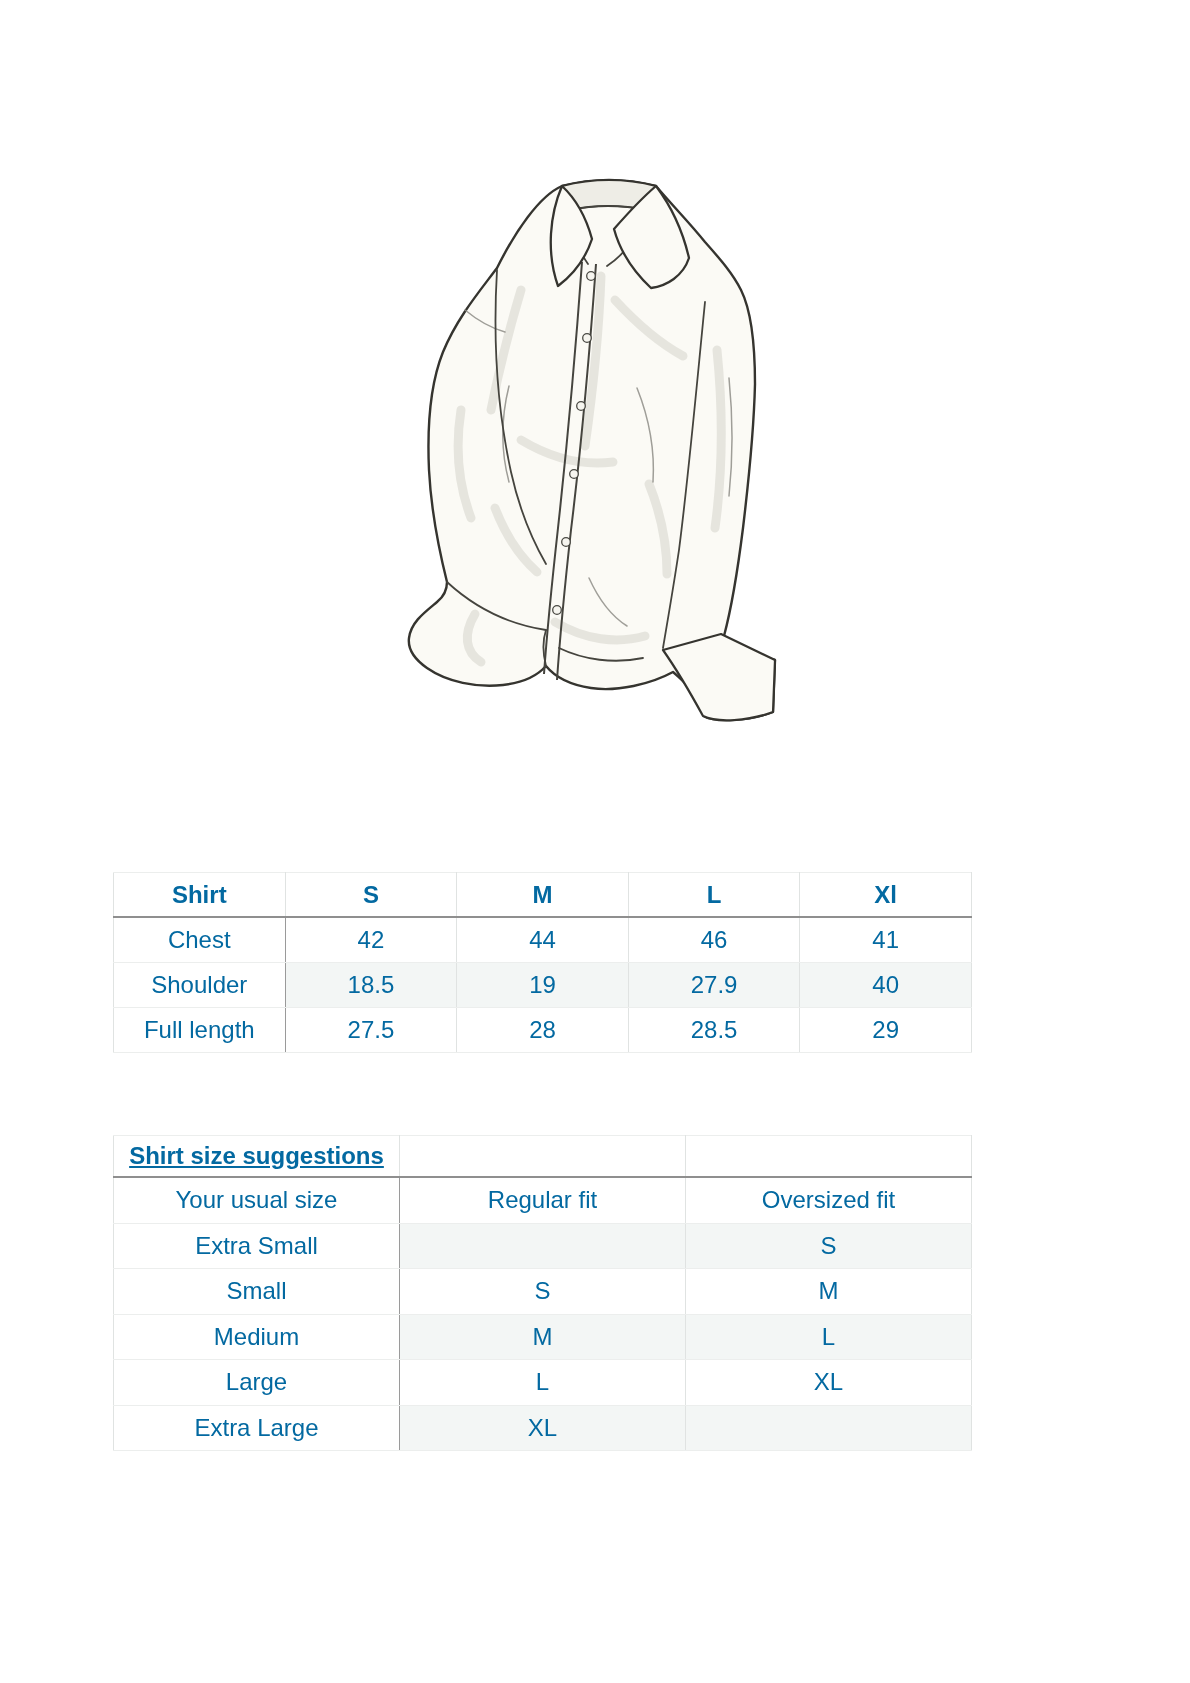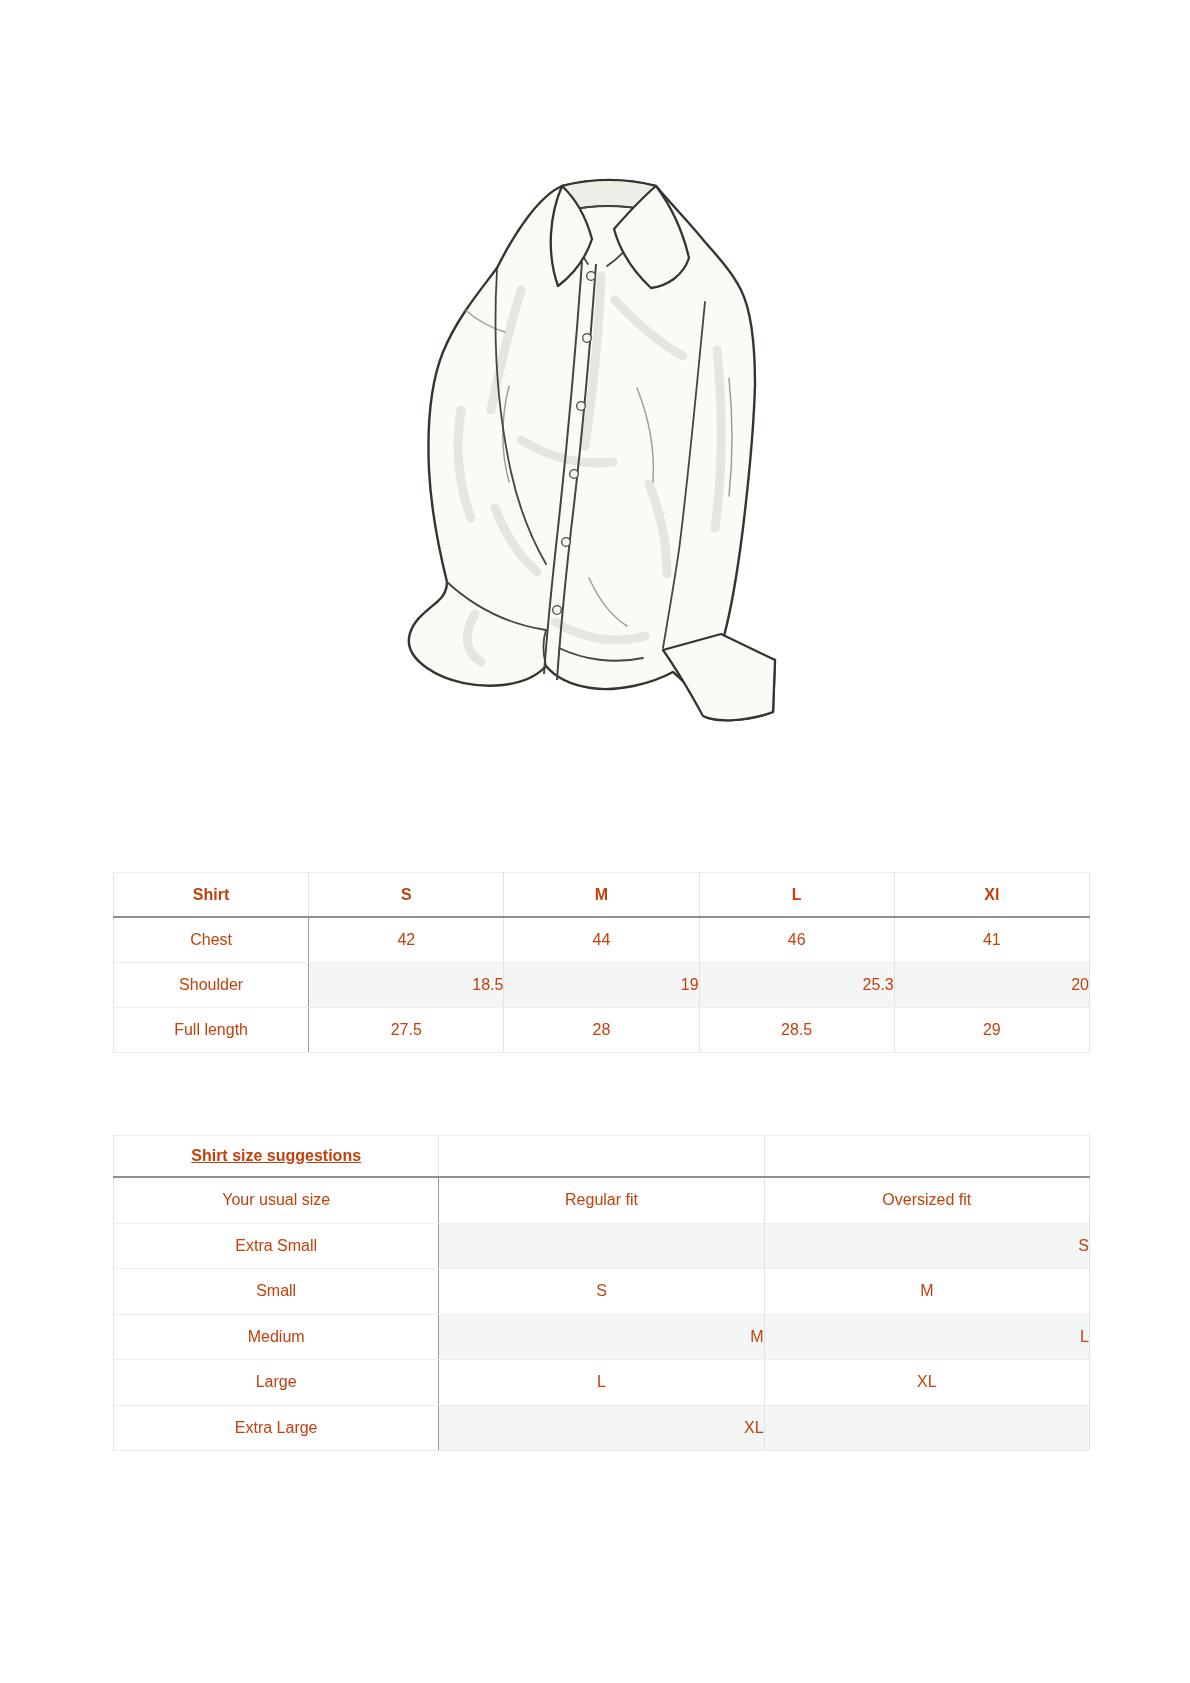--- a/index.html
+++ b/index.html
@@ -8,34 +8,34 @@
     font-family:"Liberation Sans", sans-serif;color:#2d2d2d;
   }
   .page{position:absolute;inset:0;}
 
   
   .shirt-wrap{position:absolute;left:399px;top:178px;width:382px;height:545px;}
   .shirt-wrap svg{display:block;width:100%;height:100%;}
 
   
   table.sizes{
-    position:absolute;left:113px;width:977px;
+    position:absolute;left:113px;width:859px;
     border-collapse:collapse;table-layout:fixed;
-    font-size:16px;text-align:center;color:#c2410c;
+    font-size:24px;text-align:center;color:#0369a1;
     border:1.5px solid #c2c2c2;
   }
   table.sizes th, table.sizes td{
     padding:0;font-weight:400;
     border-top:1px solid #eceeed;border-bottom:1px solid #eceeed;
     border-left:1px solid #e0e3e2;border-right:1px solid #e0e3e2;
     overflow:hidden;white-space:nowrap;
   }
   table.sizes thead th{font-weight:700;border-bottom:2.5px solid #8f8f8f;}
   table.sizes tbody td:first-child{border-right:1.5px solid #9a9a9a;background:#ffffff;}
-  tr.striped td:not(:first-child){background:#f3f6f5;text-align:right;}
+  tr.striped td:not(:first-child){background:#f3f6f5;}
 
   .t1{top:872px;}
   .t1 thead th{height:43px;}
   .t1 tbody td{height:44px;}
 
   .t2{top:1135px;}
   .t2 thead th{height:40px;text-decoration:underline;}
   .t2 tbody td{height:44.5px;}
 </style>
 </head>
@@ -145,22 +145,22 @@
         <td>Chest</td>
         <td>42</td>
         <td>44</td>
         <td>46</td>
         <td>41</td>
       </tr>
       <tr class="striped">
         <td>Shoulder</td>
         <td>18.5</td>
         <td>19</td>
-        <td>25.3</td>
-        <td>20</td>
+        <td>27.9</td>
+        <td>40</td>
       </tr>
       <tr>
         <td>Full length</td>
         <td>27.5</td>
         <td>28</td>
         <td>28.5</td>
         <td>29</td>
       </tr>
     </tbody>
   </table>

